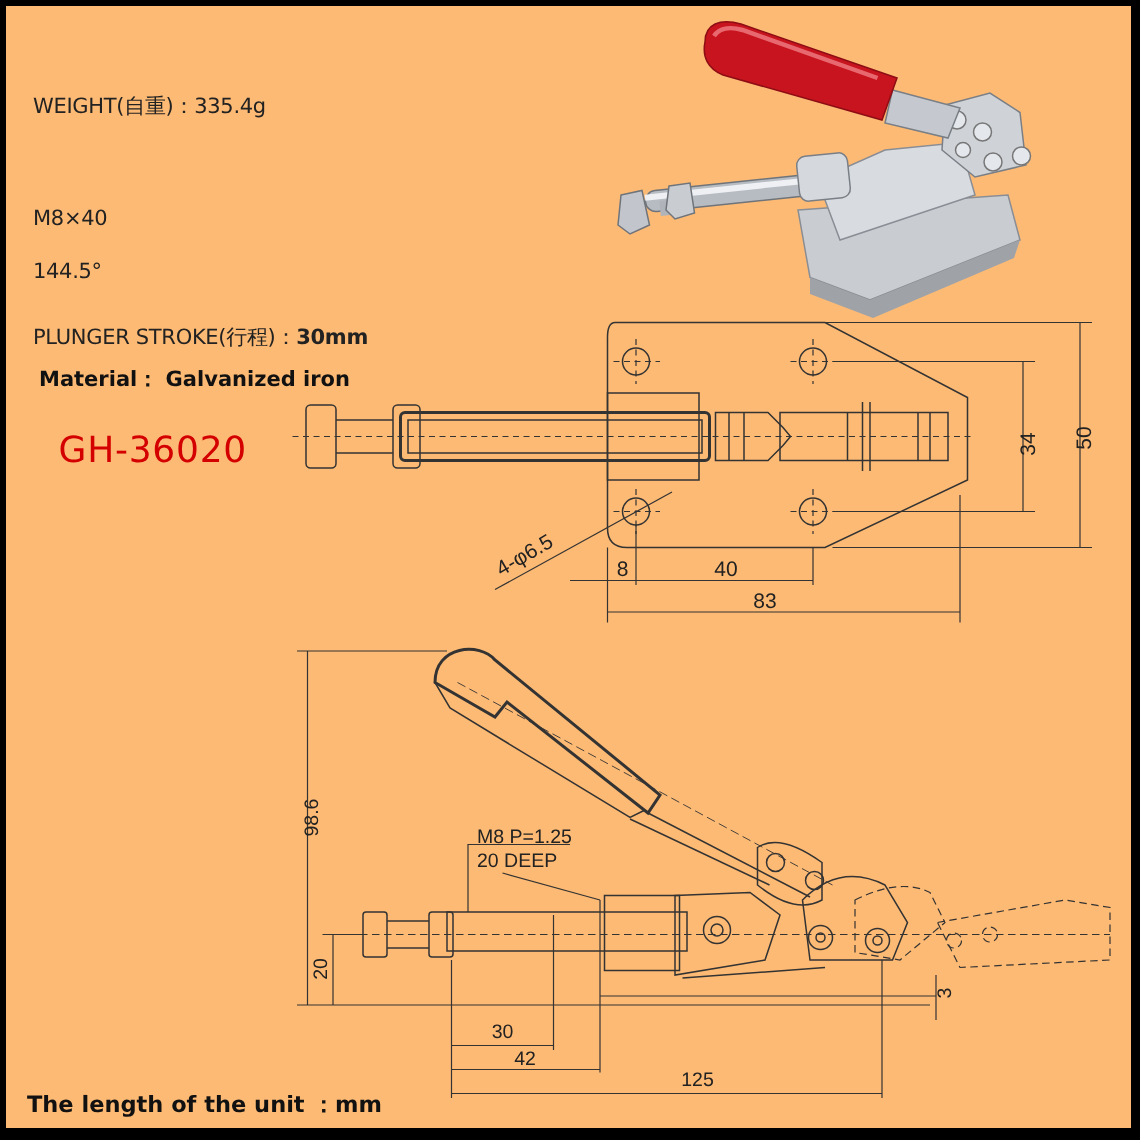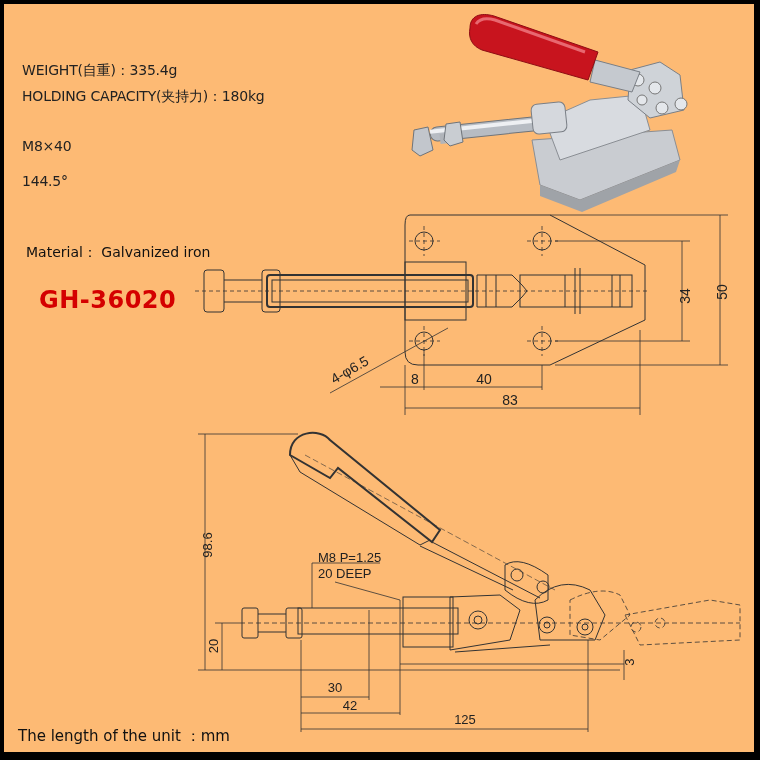--- a/index.html
+++ b/index.html
@@ -1,35 +1,35 @@
 <!DOCTYPE html>
 <html><head>
 <meta charset="utf-8">
 <style>
   html, body { margin:0; padding:0; background:#000; }
   body { width:760px; height:760px; position:relative; overflow:hidden; font-family:"DejaVu Sans","Liberation Sans",sans-serif; }
   .sheet { position:absolute; left:4px; top:4px; width:750px; height:748px; background:#fdba74; overflow:hidden; }
   .spec { position:absolute; left:18px; font-size:14px; color:#222; white-space:nowrap; letter-spacing:-0.2px; }
   .spec b { font-weight:bold; }
-  .material { position:absolute; left:22px; top:240px; font-size:14px; font-weight:normal; color:#111; white-space:nowrap; }
-  .model { position:absolute; left:35px; top:282px; font-size:24px; font-weight:bold; color:#d40000; font-family:"DejaVu Sans",sans-serif; letter-spacing:0.5px; }
-  .unit { position:absolute; left:14px; top:723px; font-size:15px; font-weight:normal; color:#111; white-space:nowrap;text-align:right; }
+  .material { position:absolute; left:22px; top:240px; font-size:14px; font-weight:bold; color:#111; white-space:nowrap; }
+  .model { position:absolute; left:35px; top:282px; font-size:24px; font-weight:normal; color:#d40000; font-family:"DejaVu Sans",sans-serif; letter-spacing:0.5px; }
+  .unit { position:absolute; left:14px; top:723px; font-size:15px; font-weight:bold; color:#111; white-space:nowrap;text-align:right; }
   svg { position:absolute; left:0; top:0; }
   .dim { font-family:"Liberation Sans",sans-serif; font-size:14px; fill:#222; }
   .dims { font-family:"Liberation Sans",sans-serif; font-size:13px; fill:#222; }
 </style>
 </head>
 <body>
 
 <div class="sheet">
 
   <div class="spec" style="top:58px">WEIGHT(自重)：335.4g</div>
-  <div class="spec" style="top:84px">HOLDING CAPACITY(夹持力)：180kg</div>
   <div class="spec" style="top:134px">M8×40</div>
   <div class="spec" style="top:169px">144.5°</div>
+  <div class="spec" style="top:212px"><span>PLUNGER STROKE(行程)：</span><b>30mm</b></div>
 
   <div class="material">Material： Galvanized iron</div>
   <div class="model">GH-36020</div>
   <div class="unit">The length of the unit ：mm</div>
 
   <svg width="750" height="751" viewBox="4 4 750 751">
 
     <g>
 
       <polygon points="532,140 672,130 680,160 580,200 540,185" fill="#c9ccd1" stroke="#8a8e94" stroke-width="1"></polygon>

